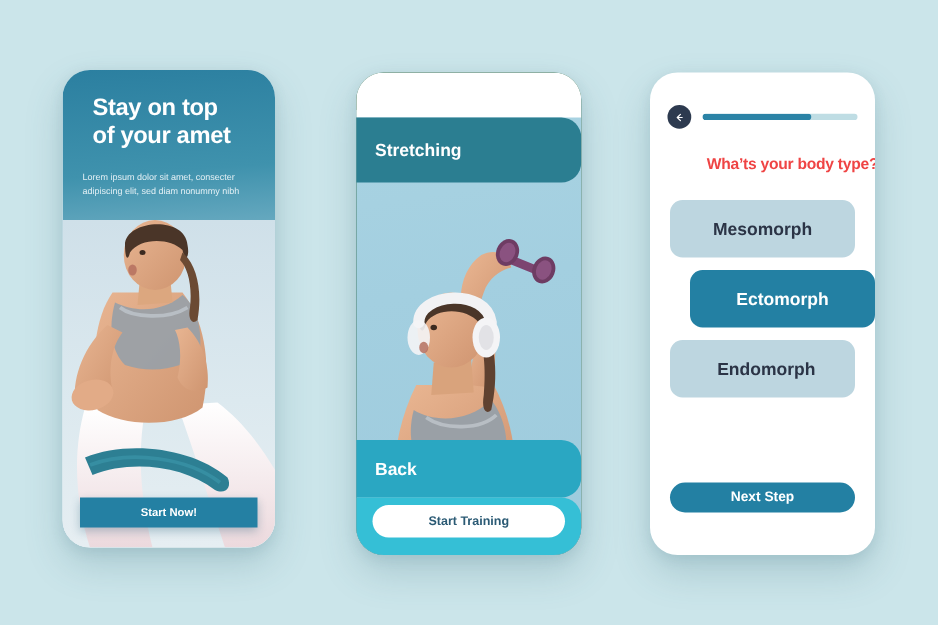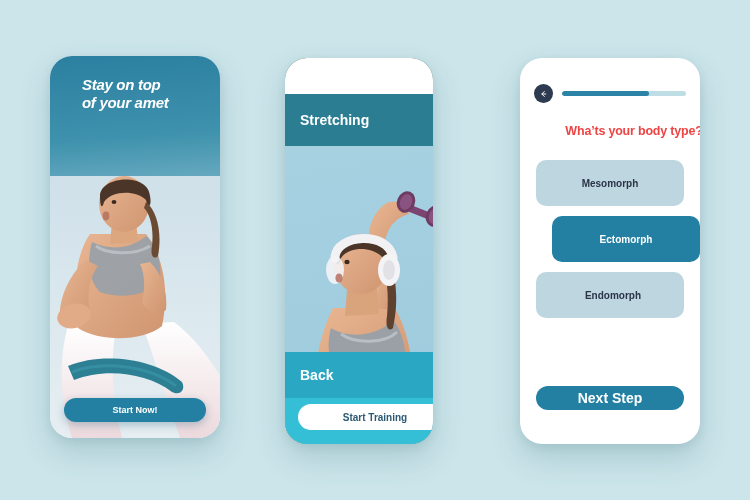--- a/index.html
+++ b/index.html
@@ -32,41 +32,40 @@
     position: absolute; inset: 0;
     background: linear-gradient(176deg, #2b7fa0 0%, #3f92ad 22%, #8fc0d2 46%, #cfe2ec 68%, #dfeaf1 100%);
   }
   
   .p1-photo { position: absolute; left: 0; top: 120px; width: 170px; height: 262px; overflow: hidden; }
   .p1-photo .floor {
     position: absolute; inset: 0;
     background: linear-gradient(180deg, #cfe0e9 0%, #dce9ef 55%, #e6eef2 100%);
   }
   .p1-title {
-    position: absolute; left: 32px; top: 20px; width: 145px;
+    position: absolute; left: 24px; top: 20px; width: 145px;
     color: #ffffff;
-    font-size: 15px; font-weight: bold; line-height: 1.18;
+    font-size: 19px; font-weight: bold; line-height: 1.18;
     letter-spacing: -0.3px;
-    font-style: italic;
   }
   .p1-sub {
     position: absolute; left: 16px; top: 80px; width: 140px;
     color: #e3f0f5; font-size: 7.2px; line-height: 1.55;
   }
   .p1-cta {
     position: absolute; left: 14px; bottom: 16px; width: 142px; height: 24px;
-    background: #2480a3; border-radius: 12px;
+    background: #2480a3; border-radius: 0;
     color: #fff; font-size: 9px; font-weight: bold;
     display: flex; align-items: center; justify-content: center;
     border: none; cursor: pointer;
     box-shadow: 0 3px 8px rgba(20,80,110,0.3);
   }
 
   
-  #phone2 { left: 285px; top: 58px; width: 148px; height: 386px; background:#14532d; }
+  #phone2 { left: 285px; top: 58px; width: 180px; height: 386px; background:#14532d; }
   .p2-photo { position: absolute; left: 0; top: 0; width: 180px; height: 386px; overflow: hidden; }
   .p2-photo .sky {
     position: absolute; left:0; top: 30px; width: 180px; height: 356px;
     background: linear-gradient(170deg, #a9d3e2 0%, #a3cfe0 40%, #9ecbdd 100%);
   }
   .p2-white-top { position:absolute; left:0; top:0; width:180px; height:36px; background:#fff; }
   .cat {
     position: absolute; left: 0; width: 180px;
     display: flex; align-items: center;
     color: #ffffff; font-weight: bold;
@@ -103,33 +102,33 @@
   .progress-fill { position:absolute; left:0; top:0; bottom:0; background: #2b83a6; border-radius: 3px; }
 
   .p3-question {
     position: absolute; left: 12px; top: 66px; width: 204px; text-align: center;
     color: #ef4444; font-size: 12.5px; font-weight: bold; letter-spacing: -0.2px;
   }
   .opt {
     position: absolute; left: 16px; width: 148px; height: 46px;
     border-radius: 10px;
     display: flex; align-items: center; justify-content: center;
-    font-size: 10px; font-weight: bold;
+    font-size: 14px; font-weight: bold;
     cursor: pointer; border: none; box-sizing: border-box;
   }
   .opt.idle     { background: #bdd6e0; color: #2b3446; }
   .opt.selected { background: #2380a3; color: #ffffff; }
   #opt-meso  { top: 102px; }
   #opt-ecto  { top: 158px; margin-left: 16px; }
   #opt-endo  { top: 214px; padding-left: 12px; }
 
   .p3-next {
     position: absolute; left: 16px; top: 328px; width: 148px; height: 24px;
     background: #2380a3; border-radius: 12px; color: #fff;
-    font-size: 14px; font-weight: bold;
+    font-size: 11px; font-weight: bold;
     display: flex; align-items: center; justify-content: center;
     border: none; cursor: pointer;
   }
   .p3-goback {
     position: absolute; left: 0; top: 360px; width: 180px; text-align: center;
     color: #9aa7b2; font-size: 8.6px; cursor: pointer;
   }
 </style>
 </head>
 <body>
@@ -177,20 +176,21 @@
         <path d="M18 190 C52 176 104 182 132 206 C136 214 130 220 122 216 C96 196 54 192 24 204 Z" fill="#2d7f93"></path>
         <path d="M22 196 C54 184 100 190 126 210" stroke="#3a94a8" stroke-width="3" fill="none" opacity="0.7"></path>
       </svg>
     </div>
 
     <div class="p1-title">
       <div>Stay on top</div>
       <div>of your amet</div>
     </div>
 
+    <div class="p1-sub">Lorem ipsum dolor sit amet, consecter adipiscing elit, sed diam nonummy nibh</div>
 
     <button class="p1-cta">Start Now!</button>
   </div>
 
   <div class="phone" id="phone2">
     <div class="p2-photo">
       <div class="sky"></div>
       <svg width="180" height="386" viewBox="0 0 180 386" style="position:absolute;left:0;top:0;">
         <defs>
           <linearGradient id="skinB" x1="0" y1="0" x2="1" y2="1">

